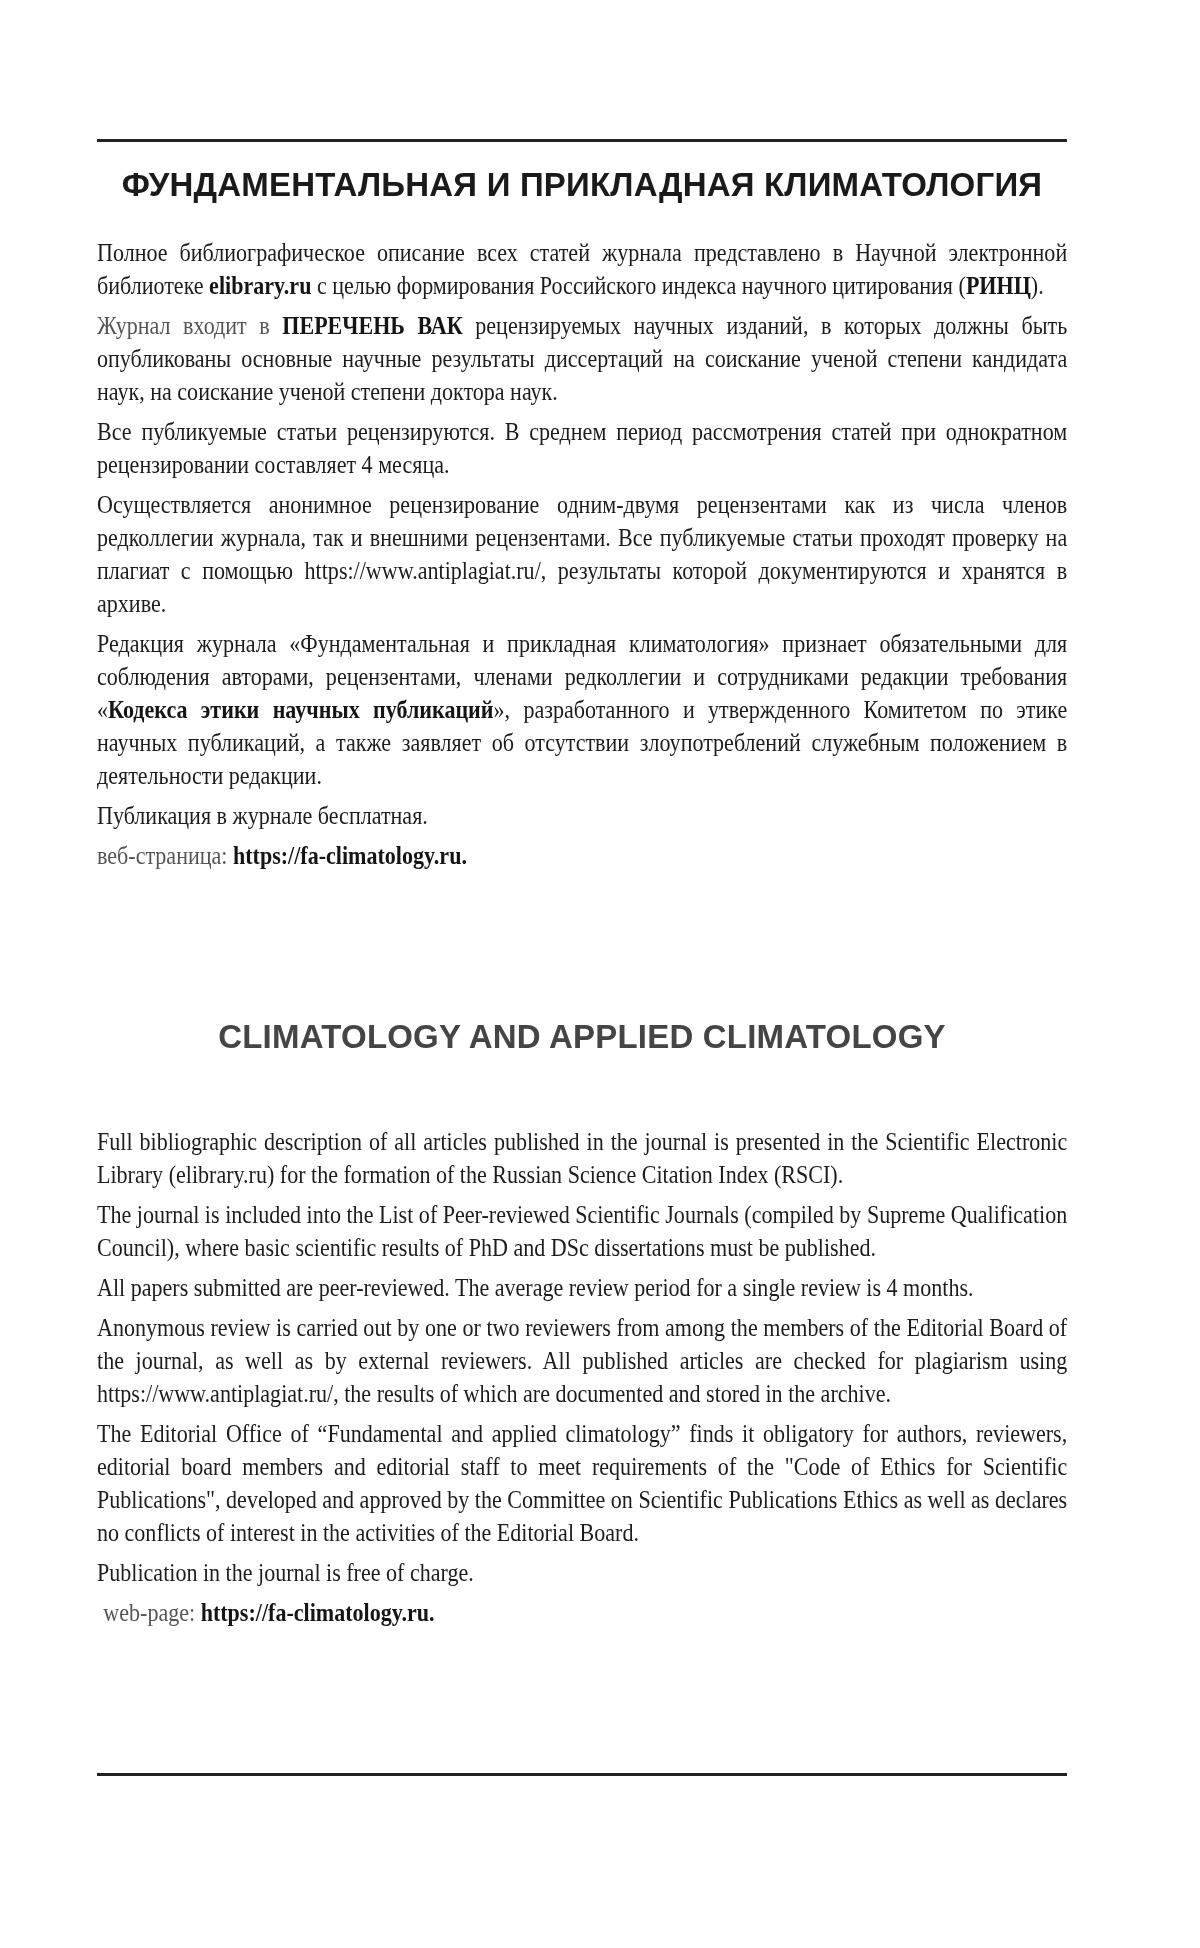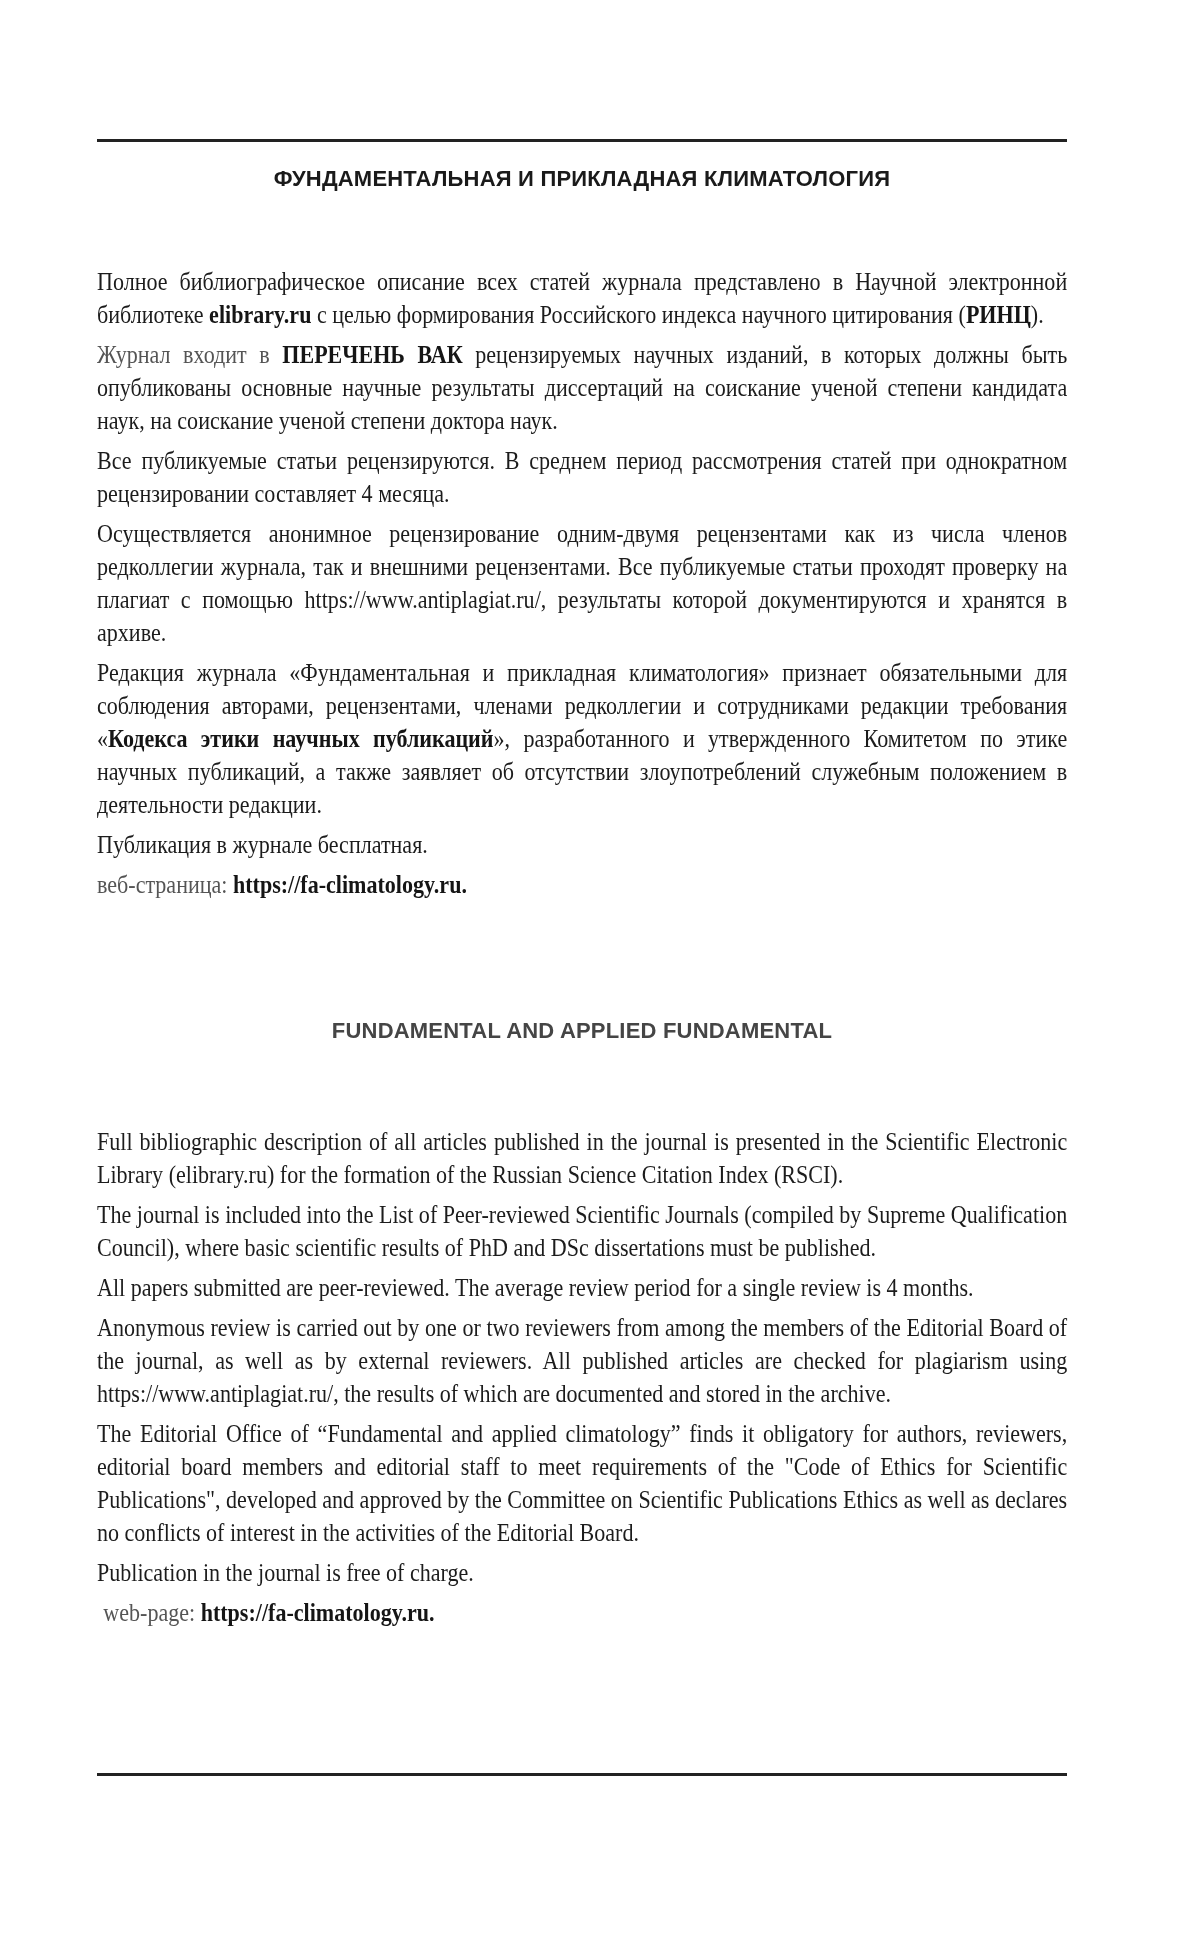--- a/index.html
+++ b/index.html
@@ -31,33 +31,33 @@
     .rule.top { top: 139px; }
     .rule.bottom { top: 1773px; }
 
     .heading {
       position: absolute;
       left: 0;
       width: 970px;
       text-align: center;
       font-family: "Liberation Sans", "DejaVu Sans", sans-serif;
       font-weight: bold;
-      font-size: 22px;
+      font-size: 33px;
       letter-spacing: 0.2px;
       white-space: nowrap;
     }
     .heading.ru { top: 166px; color: #1a1a1a; }
     .heading.en { top: 1018px; color: #454545; }
 
     .section {
       position: absolute;
       left: 0;
       width: 970px;
     }
-    .section.ru { top: 236px; margin-top: 29px; }
+    .section.ru { top: 236px; }
     .section.en { top: 1089px; margin-top: 36px; }
 
     p {
       margin: 0 0 6px 0;
       font-size: 24.5px;
       line-height: 33px;
       text-align: justify;
       text-align-last: left;
       
       transform-origin: 0 0;
@@ -108,21 +108,21 @@
     <div class="para">
       <p>Публикация в журнале бесплатная.</p>
     </div>
     <div class="para">
       <p>
         <span class="gray">веб-страница: </span><span class="weblink">https://fa-climatology.ru.</span>
       </p>
     </div>
   </div>
 
-  <div class="heading en">FUNDAMENTAL AND APPLIED FUNDAMENTAL</div>
+  <div class="heading en">CLIMATOLOGY AND APPLIED CLIMATOLOGY</div>
 
   <div class="section en">
     <div class="para">
       <p>Full bibliographic description of all articles published in the journal is presented in the Scientific Electronic Library (elibrary.ru) for the formation of the Russian Science Citation Index (RSCI).</p>
     </div>
     <div class="para">
       <p>The journal is included into the List of Peer-reviewed Scientific Journals (compiled by Supreme Qualification Council), where basic scientific results of PhD and  DSc dissertations must be published.</p>
     </div>
     <div class="para">
       <p>All papers submitted are peer-reviewed. The average review period for a single review is 4 months.</p>

